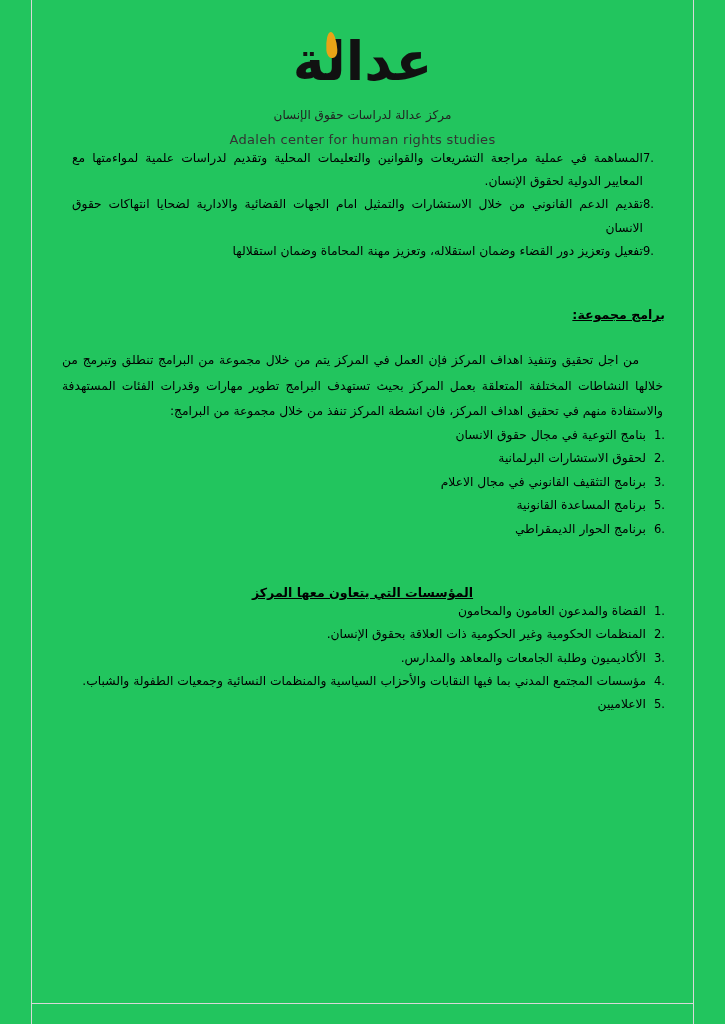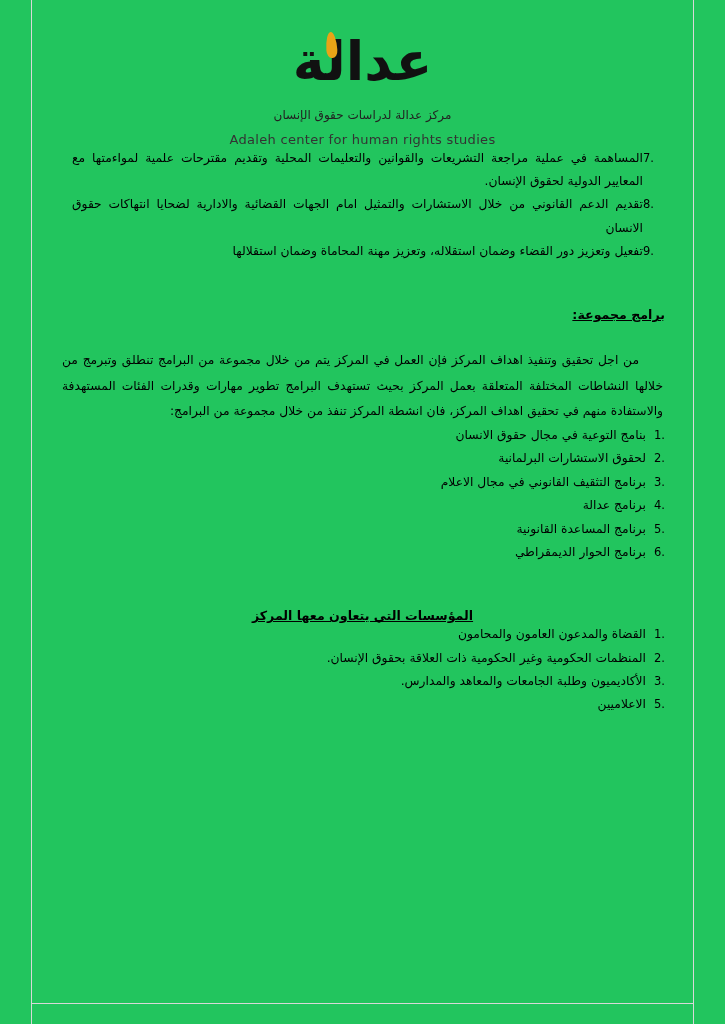--- a/index.html
+++ b/index.html
@@ -205,21 +205,21 @@
       <div class="logo-wordmark">
         <span>عدالة</span>
         <span class="logo-flame"></span>
       </div>
       <div class="logo-sub-ar">مركز عدالة لدراسات حقوق الإنسان</div>
       <div class="logo-sub-en">Adaleh center for human rights studies</div>
     </div>
 
     <ol class="doc-list list-top">
       <li>
-        <span class="num">7.</span><span class="li-text">المساهمة في عملية مراجعة التشريعات والقوانين والتعليمات المحلية وتقديم مقترحات علمية لمواءمتها مع المعايير الدولية لحقوق الإنسان.</span>
+        <span class="num">7.</span><span class="li-text">المساهمة في عملية مراجعة التشريعات والقوانين والتعليمات المحلية وتقديم لدراسات علمية لمواءمتها مع المعايير الدولية لحقوق الإنسان.</span>
       </li>
       <li>
         <span class="num">8.</span><span class="li-text">تقديم الدعم القانوني من خلال الاستشارات والتمثيل امام الجهات القضائية والادارية لضحايا انتهاكات حقوق الانسان</span>
       </li>
       <li>
         <span class="num">9.</span><span class="li-text">تفعيل وتعزيز دور القضاء وضمان استقلاله، وتعزيز مهنة المحاماة وضمان استقلالها</span>
       </li>
     </ol>
 
     <div class="section-heading">برامج مجموعة:</div>
@@ -232,41 +232,41 @@
       <li>
         <span class="num">1.</span><span class="li-text">بنامج التوعية في مجال حقوق الانسان</span>
       </li>
       <li>
         <span class="num">2.</span><span class="li-text">لحقوق الاستشارات البرلمانية</span>
       </li>
       <li>
         <span class="num">3.</span><span class="li-text">برنامج التثقيف القانوني في مجال الاعلام</span>
       </li>
       <li>
-        <span class="num">4.</span><span class="li-text">برنامج عدالة</span>
-      </li>
-      <li>
         <span class="num">5.</span><span class="li-text">برنامج المساعدة القانونية</span>
       </li>
       <li>
         <span class="num">6.</span><span class="li-text">برنامج الحوار الديمقراطي</span>
       </li>
     </ol>
 
     <div class="heading-2">المؤسسات التي يتعاون معها المركز</div>
 
     <ol class="doc-list list-center2">
       <li>
         <span class="num">1.</span><span class="li-text">القضاة والمدعون العامون والمحامون</span>
       </li>
       <li>
         <span class="num">2.</span><span class="li-text">المنظمات الحكومية وغير الحكومية ذات العلاقة بحقوق الإنسان.</span>
       </li>
       <li>
         <span class="num">3.</span><span class="li-text">الأكاديميون وطلبة الجامعات والمعاهد والمدارس.</span>
+      </li>
+      <li>
+        <span class="num">4.</span><span class="li-text">مؤسسات المجتمع المدني بما فيها النقابات والأحزاب السياسية والمنظمات النسائية وجمعيات الطفولة والشباب.</span>
       </li>
       <li>
         <span class="num">5.</span><span class="li-text">الاعلاميين</span>
       </li>
     </ol>
 
   </div>
 
   <div class="bottom-rule"></div>
 </div>

